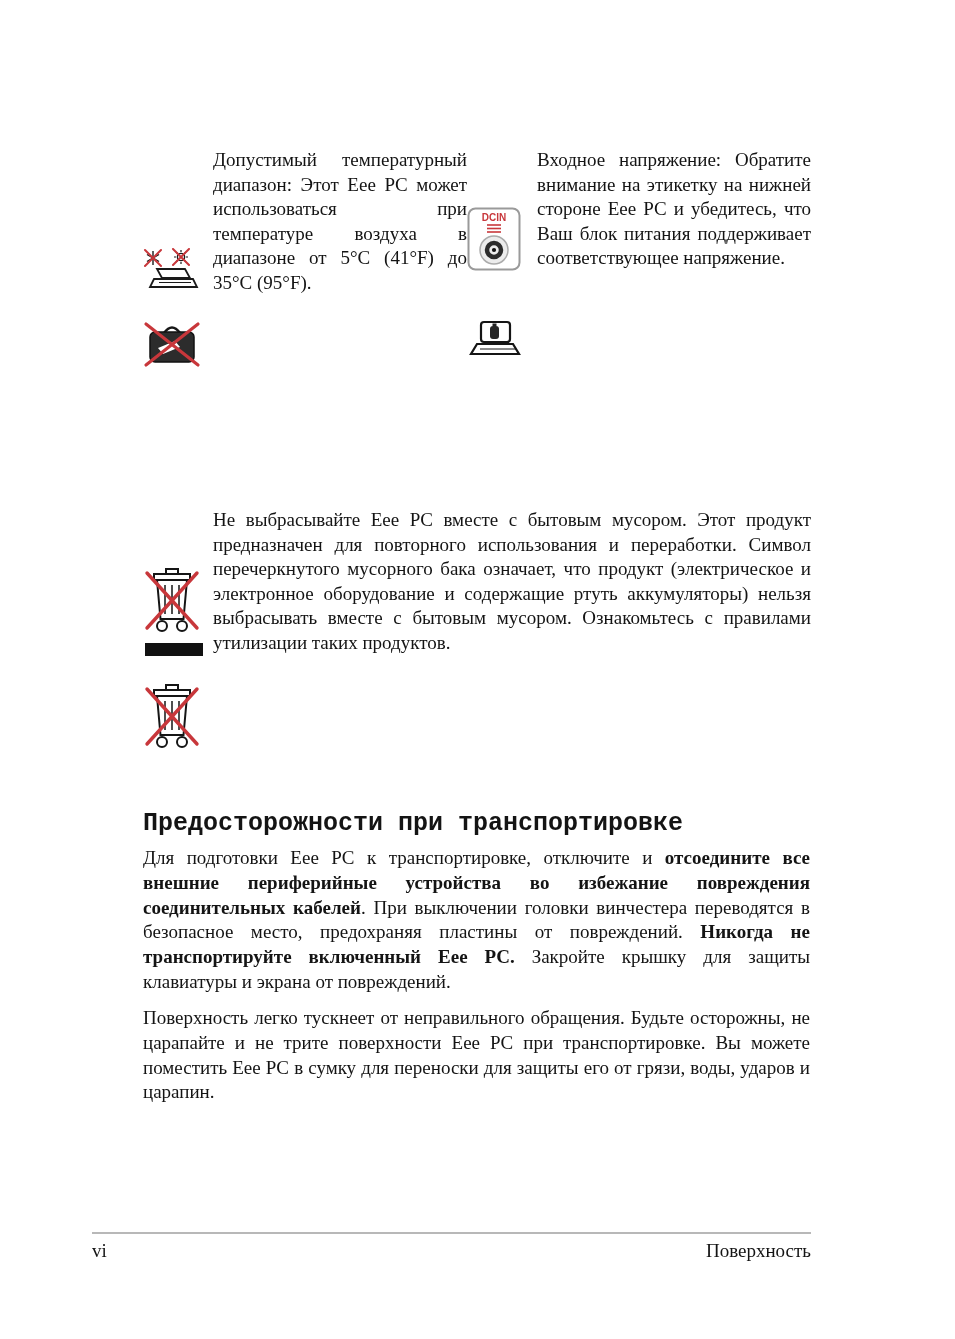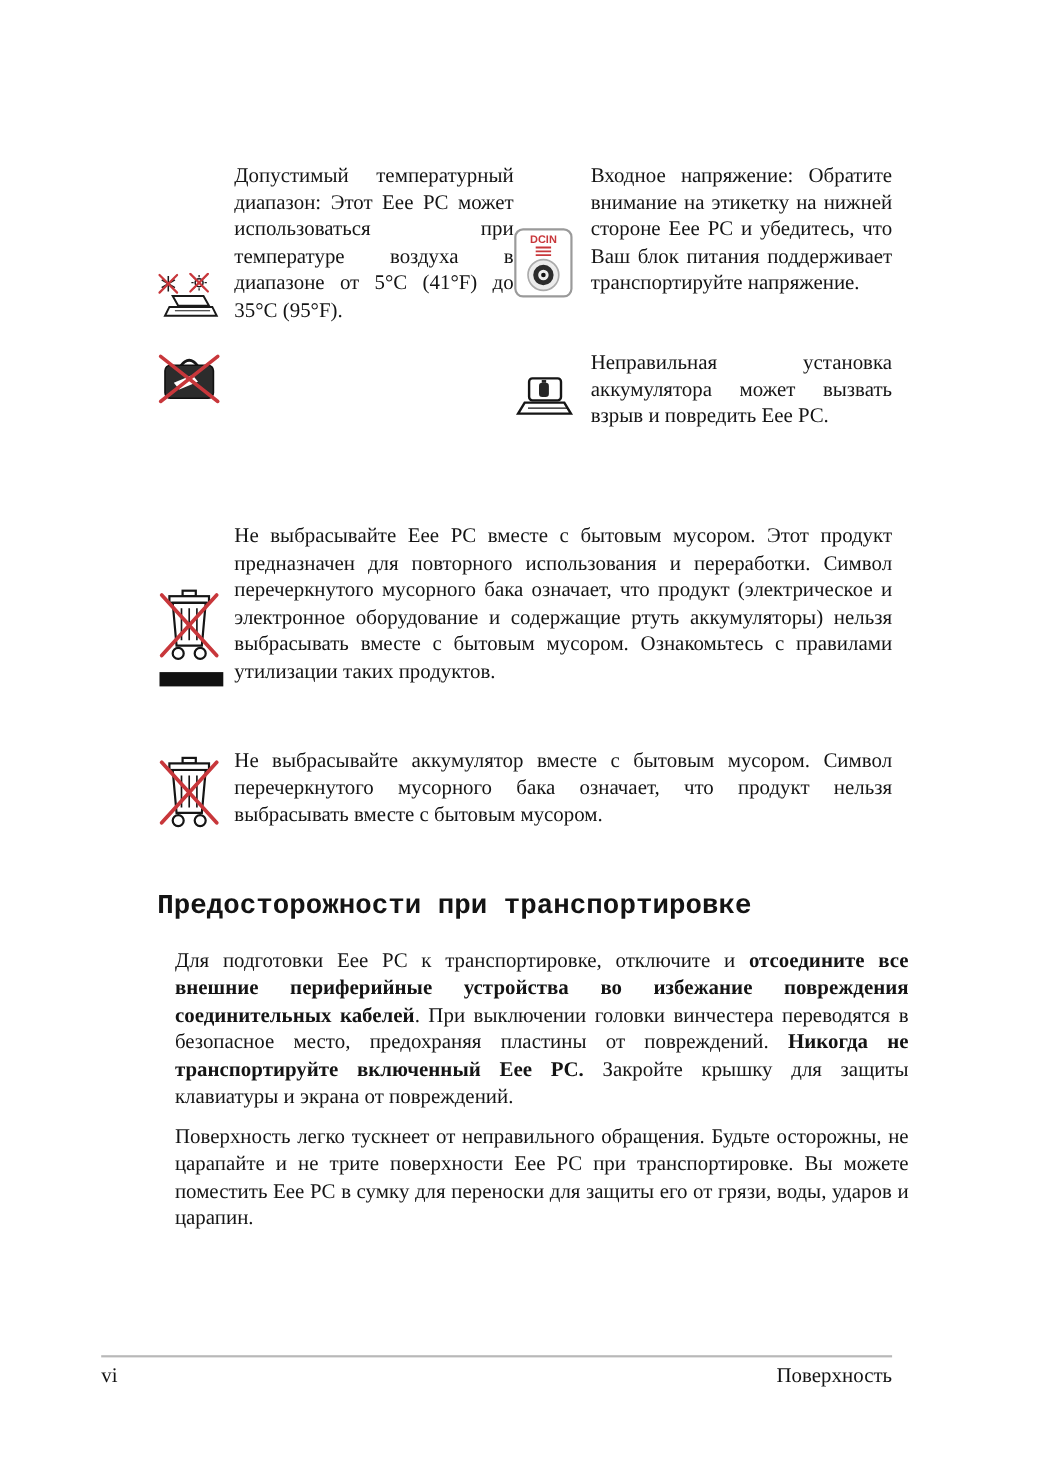--- a/index.html
+++ b/index.html
@@ -13,21 +13,21 @@
   .notice-row{display:flex}
   .col-left{width:324px;display:flex;align-items:flex-start}
   .col-right{flex:1;display:flex;align-items:flex-start}
   .notice{display:flex;align-items:flex-end;width:100%}
   .icon-box{flex:0 0 70px;padding-top:2px}
   .notice-text{
     flex:1;margin:0;text-align:justify;
     font-size:19px;line-height:24.6px;
   }
   .para{
-    margin:16px;text-align:justify;
+    margin:0;text-align:justify;
     font-size:19px;line-height:24.8px;
   }
   .para .run-bold{font-weight:bold}
   h1.section-title{
     margin:0;font-size:25px;font-weight:bold;line-height:30px;
     font-family:Liberation Mono, monospace;
   }
   .footer-rule{height:2px;background:#b8b8b8}
   .footer-bar{display:flex;justify-content:space-between;align-items:flex-start;font-size:19px}
   .black-bar{width:58px;height:13px;background:#111;margin-top:9px;margin-left:2px}
@@ -86,21 +86,21 @@
           <g stroke="#c8373b" stroke-width="1.6">
             <line x1="20" y1="18" x2="34" y2="18"></line>
             <line x1="20" y1="21.5" x2="34" y2="21.5"></line>
             <line x1="20" y1="25" x2="34" y2="25"></line>
           </g>
           <circle cx="27" cy="43" r="14" fill="#ececec" stroke="#ababab" stroke-width="1.5"></circle>
           <circle cx="27" cy="43" r="7" fill="none" stroke="#2c2c2c" stroke-width="4.5"></circle>
           <circle cx="27" cy="43" r="2.1" fill="#111"></circle>
         </svg>
       </div>
-      <p class="notice-text">Входное напряжение: Обратите внимание на этикетку на нижней стороне Eee PC и убедитесь, что Ваш блок питания поддерживает транспортируйте напряжение.</p>
+      <p class="notice-text">Входное напряжение: Обратите внимание на этикетку на нижней стороне Eee PC и убедитесь, что Ваш блок питания поддерживает соответствующее напряжение.</p>
     </div>
   </div>
 </div>
 
 <div class="abs content-block notice-row" style="top:318px">
   <div class="col-left">
     <div class="notice">
       <div class="icon-box">
         <svg width="58" height="48" viewBox="0 0 58 48">
           <path d="M21 13 q8 -11 16 0" fill="none" stroke="#181818" stroke-width="2.6"></path>
@@ -118,26 +118,25 @@
     <div class="notice">
       <div class="icon-box">
         <svg width="56" height="50" viewBox="0 0 56 50">
           <rect x="14" y="2" width="29" height="20" rx="3" fill="#ffffff" stroke="#151515" stroke-width="2.2"></rect>
           <rect x="25.5" y="3.5" width="4" height="2.5" fill="#222"></rect>
           <rect x="23" y="6" width="9" height="13" rx="3" fill="#262626"></rect>
           <path d="M10 24 h36 l6 10 h-48 z" fill="#ffffff" stroke="#151515" stroke-width="2.2"></path>
           <line x1="13" y1="29" x2="49" y2="29" stroke="#151515" stroke-width="1"></line>
         </svg>
       </div>
-      <p class="notice-text">Неправильная установка аккумулятора может вызвать взрыв и повредить Eee PC.</p>
     </div>
   </div>
 </div>
 
-<div class="abs content-block" style="top:476px">
+<div class="abs content-block" style="top:508px">
   <div class="notice">
     <div class="icon-box">
       <svg width="58" height="68" viewBox="0 0 58 68">
         <g stroke="#151515" stroke-width="2" fill="#ffffff">
           <rect x="23" y="3" width="12" height="5"></rect>
           <rect x="11" y="8" width="36" height="6"></rect>
           <path d="M14 14 h30 l-3.5 39 h-23 z"></path>
         </g>
         <g stroke="#151515" stroke-width="1.5">
           <line x1="22" y1="19" x2="22" y2="48"></line>
@@ -172,21 +171,20 @@
           <line x1="36" y1="19" x2="36" y2="48"></line>
         </g>
         <circle cx="19" cy="60" r="5" fill="#ffffff" stroke="#151515" stroke-width="2"></circle>
         <circle cx="39" cy="60" r="5" fill="#ffffff" stroke="#151515" stroke-width="2"></circle>
         <g stroke="#c8373b" stroke-width="3.4" stroke-linecap="round">
           <line x1="4" y1="7" x2="54" y2="62"></line>
           <line x1="54" y1="7" x2="4" y2="62"></line>
         </g>
       </svg>
     </div>
-    <p class="notice-text">Не выбрасывайте аккумулятор вместе с бытовым мусором. Символ перечеркнутого мусорного бака означает, что продукт нельзя выбрасывать вместе с бытовым мусором.</p>
   </div>
 </div>
 
 <h1 class="abs content-block section-title" style="top:809px">Предосторожности при транспортировке</h1>
 
 <p class="abs content-block para" style="top:846px;width:667px"><span>Для подготовки Eee PC к транспортировке, отключите и </span><span class="run-bold">отсоедините все внешние периферийные устройства во избежание повреждения соединительных кабелей</span><span>. При выключении головки винчестера переводятся в безопасное место, предохраняя пластины от повреждений. </span><span class="run-bold">Никогда не транспортируйте включенный Eee PC.</span><span> Закройте крышку для защиты клавиатуры и экрана от повреждений.</span></p>
 
 <p class="abs content-block para" style="top:1006px;width:667px"><span>Поверхность легко тускнеет от неправильного обращения. Будьте осторожны, не царапайте и не трите поверхности Eee PC при транспортировке. Вы можете поместить Eee PC в сумку для переноски для защиты его от грязи, воды, ударов и царапин.</span></p>
 
 <div class="abs footer-rule" style="left:92px;top:1232px;width:719px"></div>

